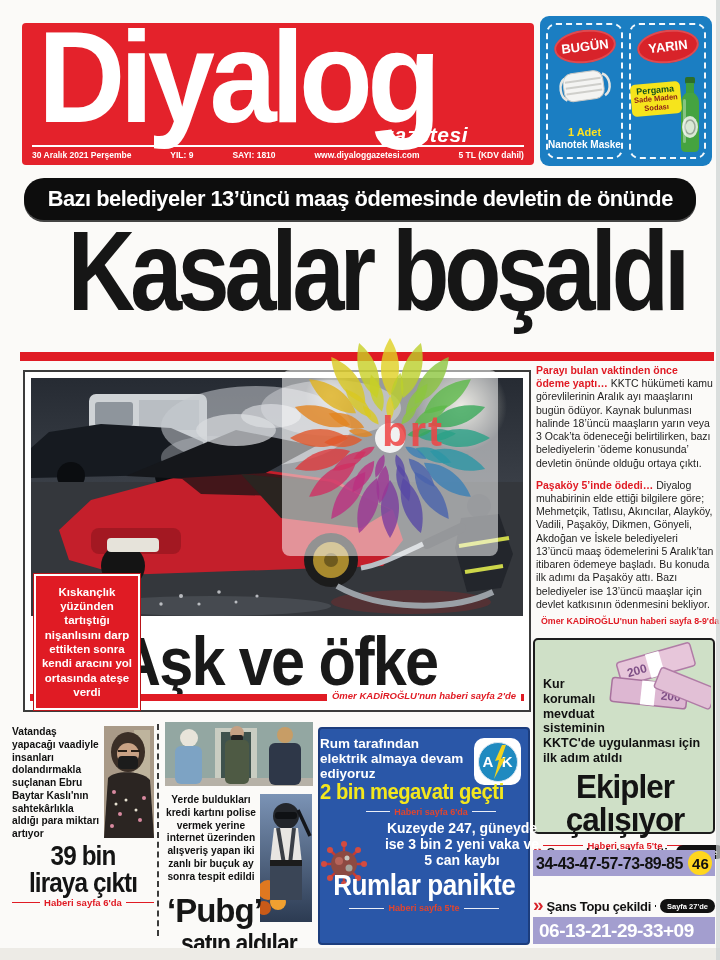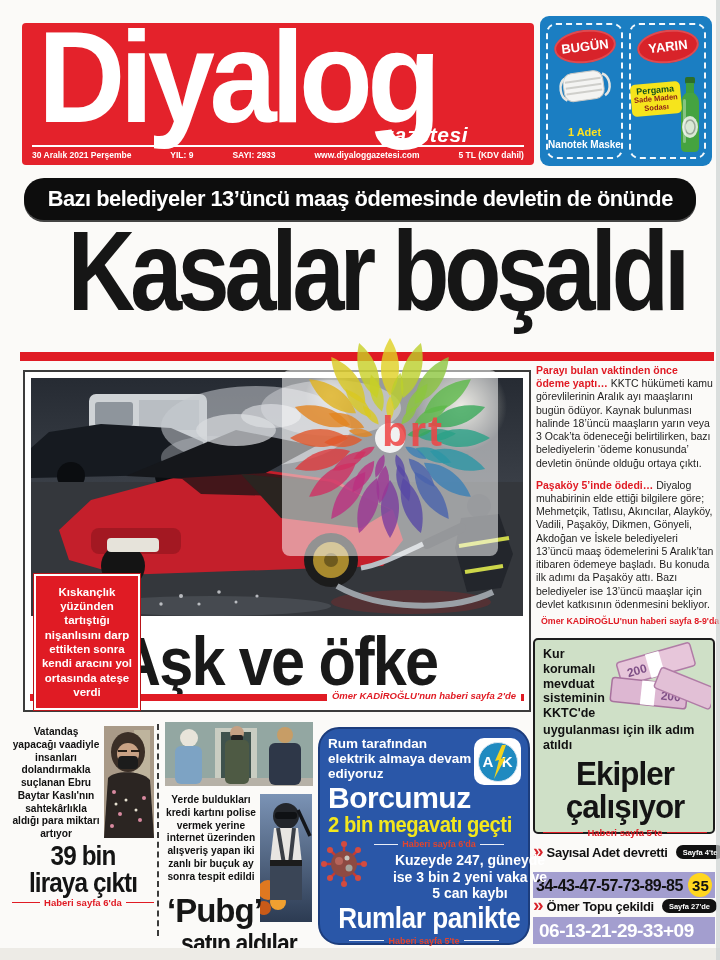--- a/index.html
+++ b/index.html
@@ -47,53 +47,53 @@
   #lead-col{left:536px;top:364px;width:178px;height:252px;overflow:hidden;}
   #lead-col p{margin:0 0 9px 0;font-size:10.5px;line-height:1.26;color:#1d1d1d;}
   #lead-col .lead{color:#e01b24;font-weight:bold;}
   #lead-byline{left:536px;top:616px;width:178px;display:flex;align-items:center;}
   #lead-byline::before{content:"";flex:1;border-top:1.5px solid #555;margin-right:5px;}
   #lead-byline span{color:#e01b24;font-weight:bold;font-size:8.8px;white-space:nowrap;}
   
   #deposit-box{left:533px;top:638px;width:182px;height:196px;background:#cfe0c7;border:2px solid #1d1d1d;border-radius:5px;padding:7px 6px 4px 8px;}
   #deposit-box .moneyimg{position:absolute;top:2px;right:2px;}
   #deposit-box .spacer{float:right;width:100px;height:76px;}
-  #deposit-box .lead{font-size:12.5px;font-weight:bold;color:#111;line-height:1.18;}
+  #deposit-box .lead{font-size:12.5px;font-weight:bold;color:#111;line-height:1.18;margin-top:30px;}
   #deposit-box .headline{clear:both;text-align:center;margin-top:4px;}
   #deposit-box .headline span{display:inline-block;font-size:33px;font-weight:bold;color:#141414;letter-spacing:-1px;line-height:1.02;transform:scaleX(.95);}
   .dashline{display:flex;align-items:center;gap:4px;color:#e01b24;font-weight:bold;font-size:9.5px;white-space:nowrap;justify-content:center;}
   .dashline::before,.dashline::after{content:"";flex:1;border-top:1.5px solid #e01b24;}
   .dashline.white-dash::before,.dashline.white-dash::after{border-top-color:rgba(255,255,255,.9);}
   #deposit-box .dashline{margin-top:3px;}
   
   .lotto-row-label{left:533px;width:182px;height:20px;display:flex;align-items:center;gap:3px;}
   .lotto-row-label .chev{color:#d8232a;font-size:19px;font-weight:bold;line-height:1;margin-top:-3px;}
   .lotto-row-label .lbl{font-size:13px;font-weight:bold;color:#111;white-space:nowrap;letter-spacing:-.3px;}
   .lotto-row-label .conn{flex:1;border-top:2.5px solid #111;margin:0 1px;}
   .lotto-pill{background:#111;color:#fff;font-size:7.5px;font-weight:bold;border-radius:9px;padding:2.5px 7px;white-space:nowrap;}
   .lotto-bar{left:533px;width:182px;height:26px;background:#a39ecf;display:flex;align-items:center;padding:0 3px;}
   .lotto-bar .nums{font-weight:bold;letter-spacing:-.5px;white-space:nowrap;}
   .lotto-bar .nums.dark{color:#111;font-size:16.5px;transform:scaleX(.97);transform-origin:left;}
   .lotto-bar .nums.light{color:#fff;font-size:19px;padding-left:3px;}
   .lotto-bonus{width:24px;height:24px;background:#ffd61f;border-radius:50%;display:flex;align-items:center;justify-content:center;color:#111;font-size:15px;font-weight:bold;margin-left:1px;flex:none;}
   
   #fraud-col{left:12px;top:726px;width:142px;}
   #fraud-col .toprow{display:flex;gap:4px;}
-  #fraud-col .lead{width:88px;font-size:10.2px;font-weight:bold;color:#111;line-height:1.25;text-align:center;}
+  #fraud-col .lead{width:88px;font-size:10.2px;font-weight:bold;color:#111;line-height:1.25;}
   #fraud-col .headline{text-align:center;margin-top:2px;}
   #fraud-col .headline span{display:inline-block;font-size:27px;font-weight:bold;color:#141414;line-height:1.0;letter-spacing:-1px;transform:scaleX(.9);}
   #col-divider{left:157px;top:724px;height:212px;border-left:2px dashed #3a3a3a;}
   #pubg-col{left:165px;top:722px;width:148px;}
   #pubg-col .caprow{display:flex;gap:3px;margin-top:4px;}
   #pubg-col .lead{width:92px;font-size:10.2px;font-weight:bold;color:#111;line-height:1.25;text-align:center;}
   #pubg-col .headline1{font-size:33px;font-weight:bold;color:#161616;letter-spacing:-1px;line-height:1;margin:-28px 0 0 2px;}
   #pubg-col .headline2{text-align:center;margin-top:2px;}
   #pubg-col .headline2 span{display:inline-block;font-size:25px;font-weight:bold;color:#141414;letter-spacing:-1px;transform:scaleX(.92);white-space:nowrap;}
   
-  #electric-box{left:318px;top:727px;width:212px;height:218px;background:#2a57a8;border:2px solid #1c3d7d;border-radius:21px;padding:7px 8px;color:#fff;}
+  #electric-box{left:318px;top:727px;width:212px;height:218px;background:#2a57a8;border:2px solid #1c3d7d;border-radius:4px;padding:7px 0;color:#fff;}
   #electric-box .kicker{width:146px;font-size:13.5px;font-weight:bold;line-height:1.12;}
   #electric-box .aik{position:absolute;right:7px;top:9px;width:47px;height:47px;background:#fff;border-radius:10px;display:flex;align-items:center;justify-content:center;}
   #electric-box .aik .circle{position:relative;width:40px;height:40px;background:#1f8ac0;border-radius:50%;border:1.5px solid #d8e6f2;}
   #electric-box .aik .A{position:absolute;left:4px;top:10px;font-size:15px;font-weight:bold;color:#fff;}
   #electric-box .aik .K{position:absolute;right:4px;top:10px;font-size:15px;font-weight:bold;color:#fff;}
   #electric-box .aik svg{position:absolute;left:14px;top:2px;}
   #electric-box .h1{font-size:30px;font-weight:bold;letter-spacing:-.5px;line-height:1.05;margin-top:1px;}
   #electric-box .h1sub{color:#f3e71d;font-weight:bold;font-size:21.5px;white-space:nowrap;transform:scaleX(.94);transform-origin:left;letter-spacing:-.5px;line-height:1.1;}
   #electric-box .pageref1{width:130px;margin:2px 0 0 46px;}
   #electric-box .corona{position:absolute;left:1px;top:112px;}
@@ -111,21 +111,21 @@
 <body>
 
 <div id="page">
 
   <div class="abs" id="masthead">
     <div class="title">Diyalog</div>
     <div class="subtitle">gazetesi</div>
     <div class="inforow">
       <span>30 Aralık 2021 Perşembe</span>
       <span>YIL: 9</span>
-      <span>SAYI: 2933</span>
+      <span>SAYI: 1810</span>
       <span>www.diyaloggazetesi.com</span>
       <span>5 TL (KDV dahil)</span>
     </div>
   </div>
 
   <div class="abs" id="promo">
     <div class="promo-panel">
       <div class="promo-oval">BUGÜN</div>
       <svg width="58" height="46" viewBox="0 0 58 46" style="display:block;margin:3px auto 0 auto;">
         <g transform="rotate(-8 29 23)">
@@ -327,27 +327,27 @@
     <div class="headline"><span>Ekipler çalışıyor</span></div>
     <div class="dashline">Haberi sayfa 5'te</div>
   </div>
 
   <div class="abs lotto-row-label" style="top:842px;">
     <span class="chev">»</span>
     <span class="lbl">Sayısal Adet devretti</span>
     <span class="conn"></span>
     <span class="lotto-pill">Sayfa 4'te</span>
   </div>
-  <div class="abs lotto-bar" style="top:872px;">
+  <div class="abs lotto-bar" style="top:850px;">
     <span class="nums dark">34-43-47-57-73-89-85</span>
-    <span class="lotto-bonus">35</span>
+    <span class="lotto-bonus">46</span>
   </div>
   <div class="abs lotto-row-label" style="top:896px;">
     <span class="chev">»</span>
-    <span class="lbl">Ömer Topu çekildi</span>
+    <span class="lbl">Şans Topu çekildi</span>
     <span class="conn"></span>
     <span class="lotto-pill">Sayfa 27'de</span>
   </div>
   <div class="abs lotto-bar" style="top:917px;height:27px;">
     <span class="nums light">06-13-21-29-33+09</span>
   </div>
 
   <div class="abs" id="fraud-col">
     <div class="toprow">
       <div class="lead">Vatandaş yapacağı vaadiyle insanları dolandırmakla suçlanan Ebru Baytar Kaslı'nın sahtekârlıkla aldığı para miktarı artıyor</div>
@@ -424,21 +424,20 @@
     <div class="kicker">Rum tarafından elektrik almaya devam ediyoruz</div>
     <div class="aik">
       <div class="circle">
         <span class="A">A</span>
         <span class="K">K</span>
         <svg width="14" height="36" viewBox="0 0 14 36">
           <polygon points="9,0 2,16 6,15 1,34 13,12 8,14 13,0" fill="#f2d21f"></polygon>
         </svg>
       </div>
     </div>
-    <div class="h1">Borcumuz</div>
     <div class="h1sub">2 bin megavatı geçti</div>
     <div class="dashline white-dash pageref1">Haberi sayfa 6'da</div>
     <svg class="corona" width="46" height="46" viewBox="0 0 46 46">
       <g stroke="#c23b34" stroke-width="2.5">
         <line x1="23" y1="23" x2="23" y2="3"></line>
           <line x1="23" y1="23" x2="43" y2="23"></line>
           <line x1="23" y1="23" x2="23" y2="43"></line>
           <line x1="23" y1="23" x2="3" y2="23"></line>
         <line x1="23" y1="23" x2="9" y2="9"></line>
           <line x1="23" y1="23" x2="37" y2="9"></line>

